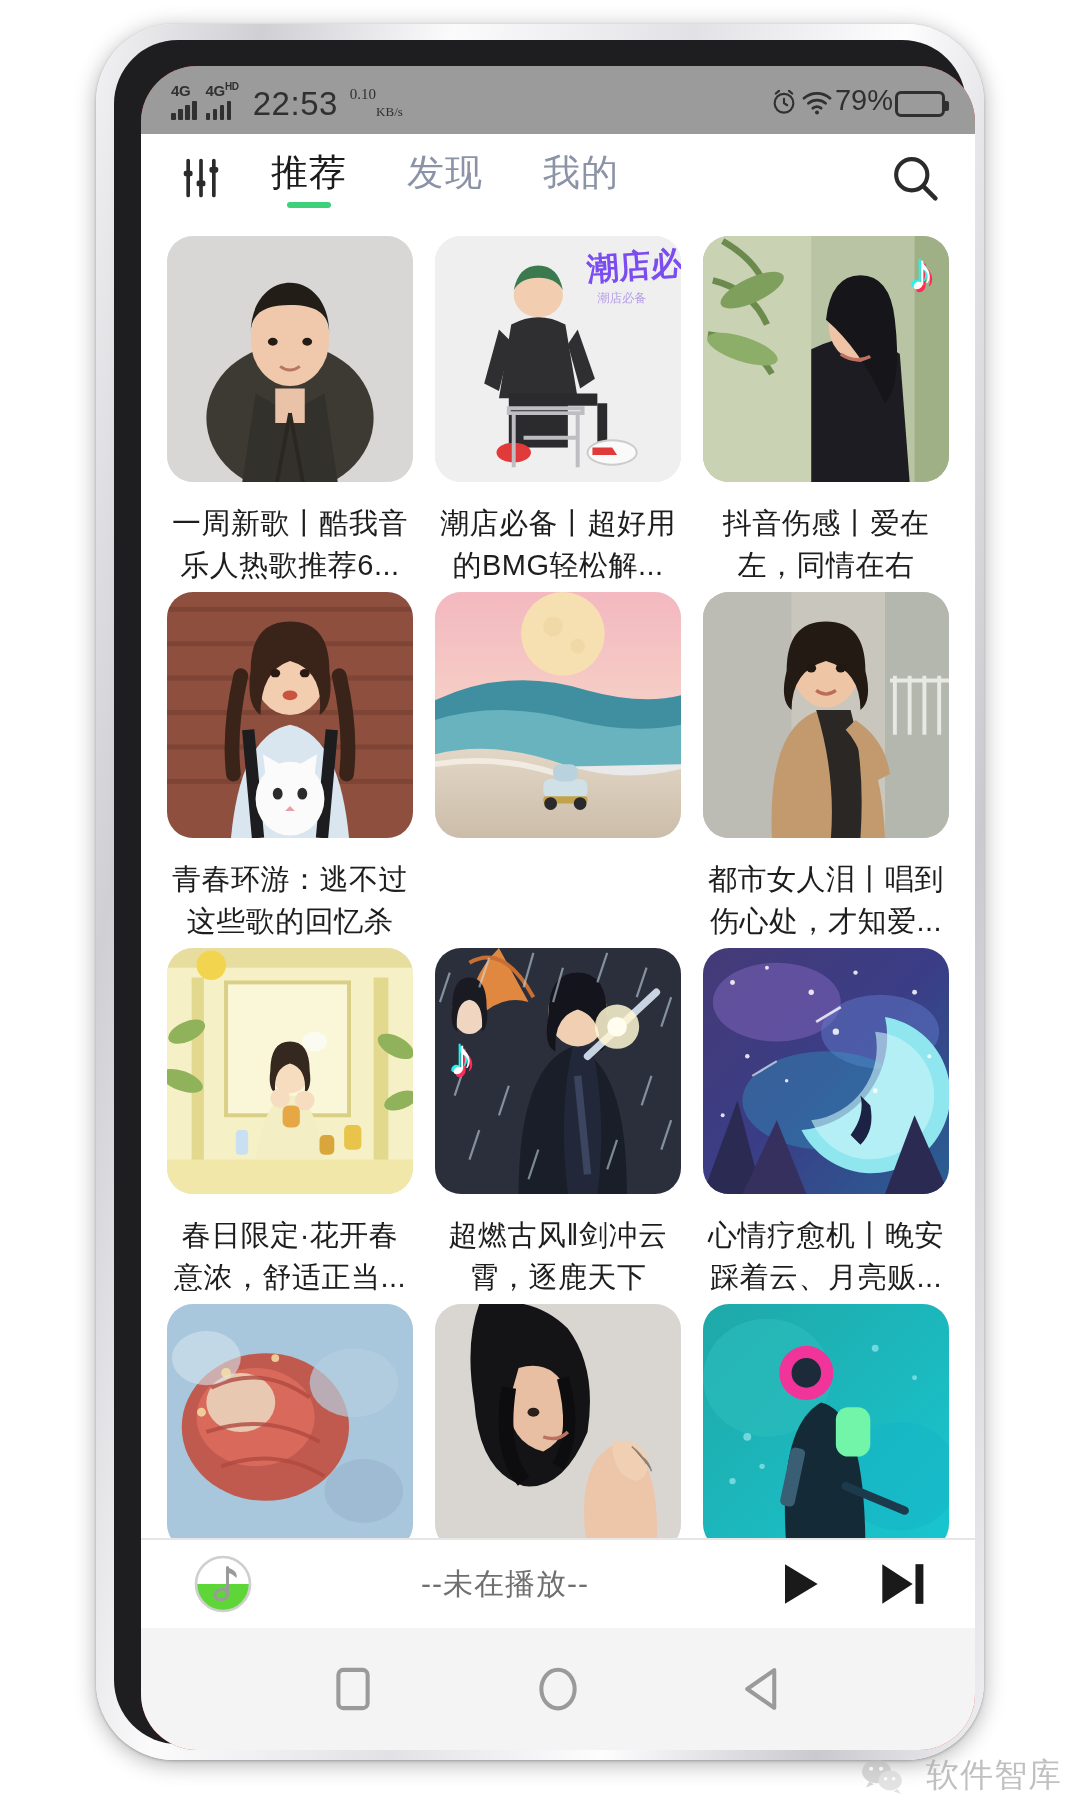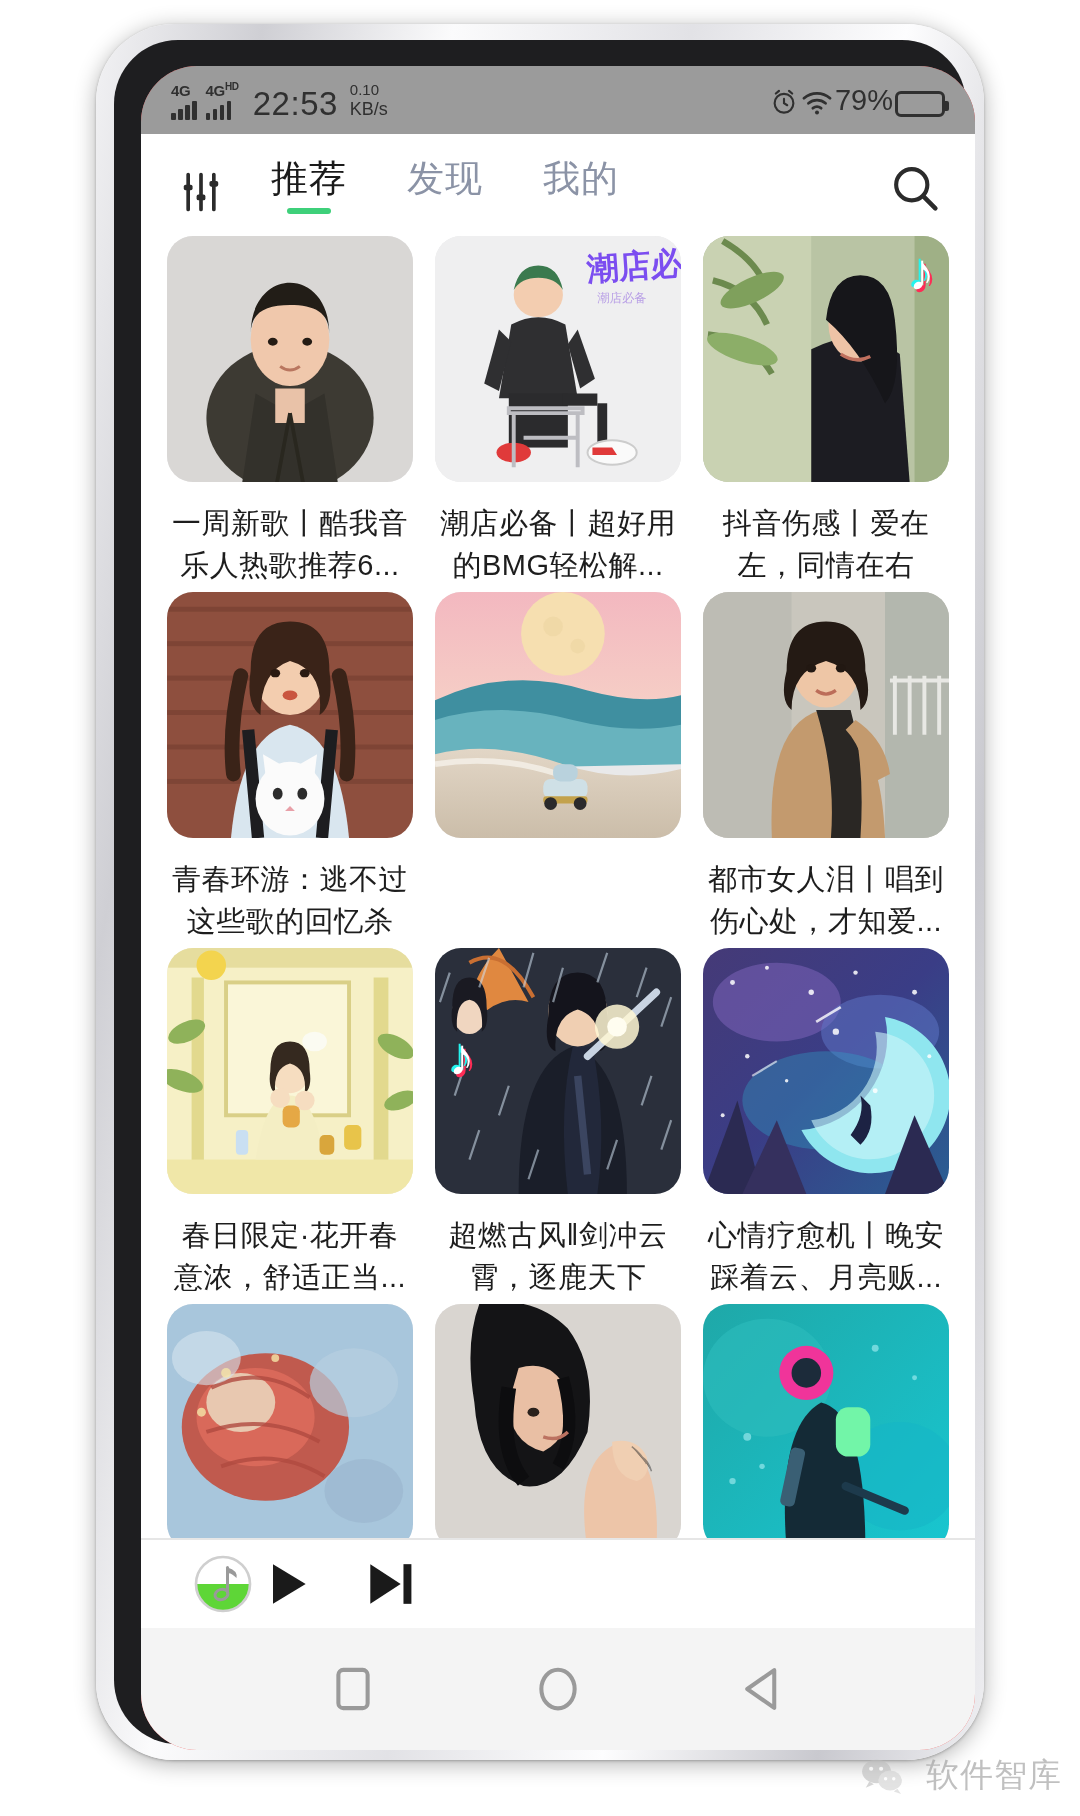--- a/index.html
+++ b/index.html
@@ -75,44 +75,44 @@
   .signal-label { font-size: 15px; font-weight: 700; line-height: 14px; letter-spacing: -.3px; }
   .signal-label sup { font-size: 10px; vertical-align: super; text-align: right; }
   .bars { display: flex; align-items: flex-end; gap: 2.5px; height: 20px; margin-top: 2px; }
   .bars i { display: block; width: 4.5px; background: #303030; border-radius: 1px; }
   .bars i:nth-child(1){ height: 7px; }
   .bars i:nth-child(2){ height: 11px; }
   .bars i:nth-child(3){ height: 15px; }
   .bars i:nth-child(4){ height: 19px; }
 
   #status-time { font-size: 33px; font-weight: 400; line-height: 33px; letter-spacing: .5px; margin-left: 5px; }
-  .netspeed { display: flex; flex-direction: column; line-height: 1; margin-left: 3px; margin-bottom: 2px; }
+  .netspeed { display: flex; line-height: 1; margin-left: 3px; margin-bottom: 2px; font-family: Liberation Serif, serif; }
   .netspeed .rate { font-size: 15px; }
-  .netspeed .unit { font-size: 18px; margin-top: 3px; }
+  .netspeed .unit { font-size: 13px; margin-top: 18px; }
 
   #battery-pct { font-size: 29px; }
   .battery-shell {
     width: 50px; height: 26px;
     border: 3px solid #303030; border-radius: 6px;
     position: relative; padding: 2.5px;
   }
   .battery-shell::after {
     content:""; position:absolute; right:-7px; top: 7px;
     width: 5px; height: 10px; background:#303030; border-radius: 0 2px 2px 0;
   }
   .battery-fill { height: 100%; width: 79%; background: #303030; border-radius: 2px; }
 
   
   #app-header {
     position: absolute;
     left: 0; top: 68px;
     width: 100%; height: 88px;
     background: #ffffff;
-    display: flex; align-items: flex-end;
-    padding: 8px 34px;
+    display: flex; align-items: center;
+    padding: 0 34px;
   }
   #eq-icon { width: 52px; height: 44px; flex: 0 0 auto; }
   #search-icon { width: 52px; height: 52px; flex: 0 0 auto; margin-left: auto; }
 
   #tabs { display: flex; align-items: center; gap: 60px; margin-left: 44px; }
   .tab {
     position: relative;
     font-size: 37px;
     color: #8b93a6;
     padding-bottom: 10px;
@@ -614,20 +614,21 @@
 
       <div id="player-bar">
         <svg id="player-logo" viewBox="0 0 48 48">
           <path d="M6 24a18 18 0 0 0 36 0" fill="#5ed637"></path>
           <circle cx="24" cy="24" r="18" fill="none" stroke="#cfcfcf" stroke-width="1.8"></circle>
           <path d="M27 13v17" stroke="#9a9a9a" stroke-width="2" fill="none" stroke-linecap="round"></path>
           <path d="M27 13q7 2 6 7-4-4-6-3z" fill="#9a9a9a"></path>
           <ellipse cx="23" cy="31" rx="4.4" ry="3.4" fill="none" stroke="#9a9a9a" stroke-width="2" transform="rotate(-16 23 31)"></ellipse>
         </svg>
 
+        <div id="player-status">--未在播放--</div>
 
         <svg class="player-ctrl" viewBox="0 0 24 24">
           <path d="M6 3.5 L20 12 L6 20.5Z" fill="#1a1a1a"></path>
         </svg>
         <svg class="player-ctrl" id="next-btn" viewBox="0 0 24 24">
           <path d="M4 3.5 L17 12 L4 20.5Z" fill="#1a1a1a"></path>
           <rect x="18.2" y="3.5" width="3.4" height="17" fill="#1a1a1a"></rect>
         </svg>
       </div>
 

